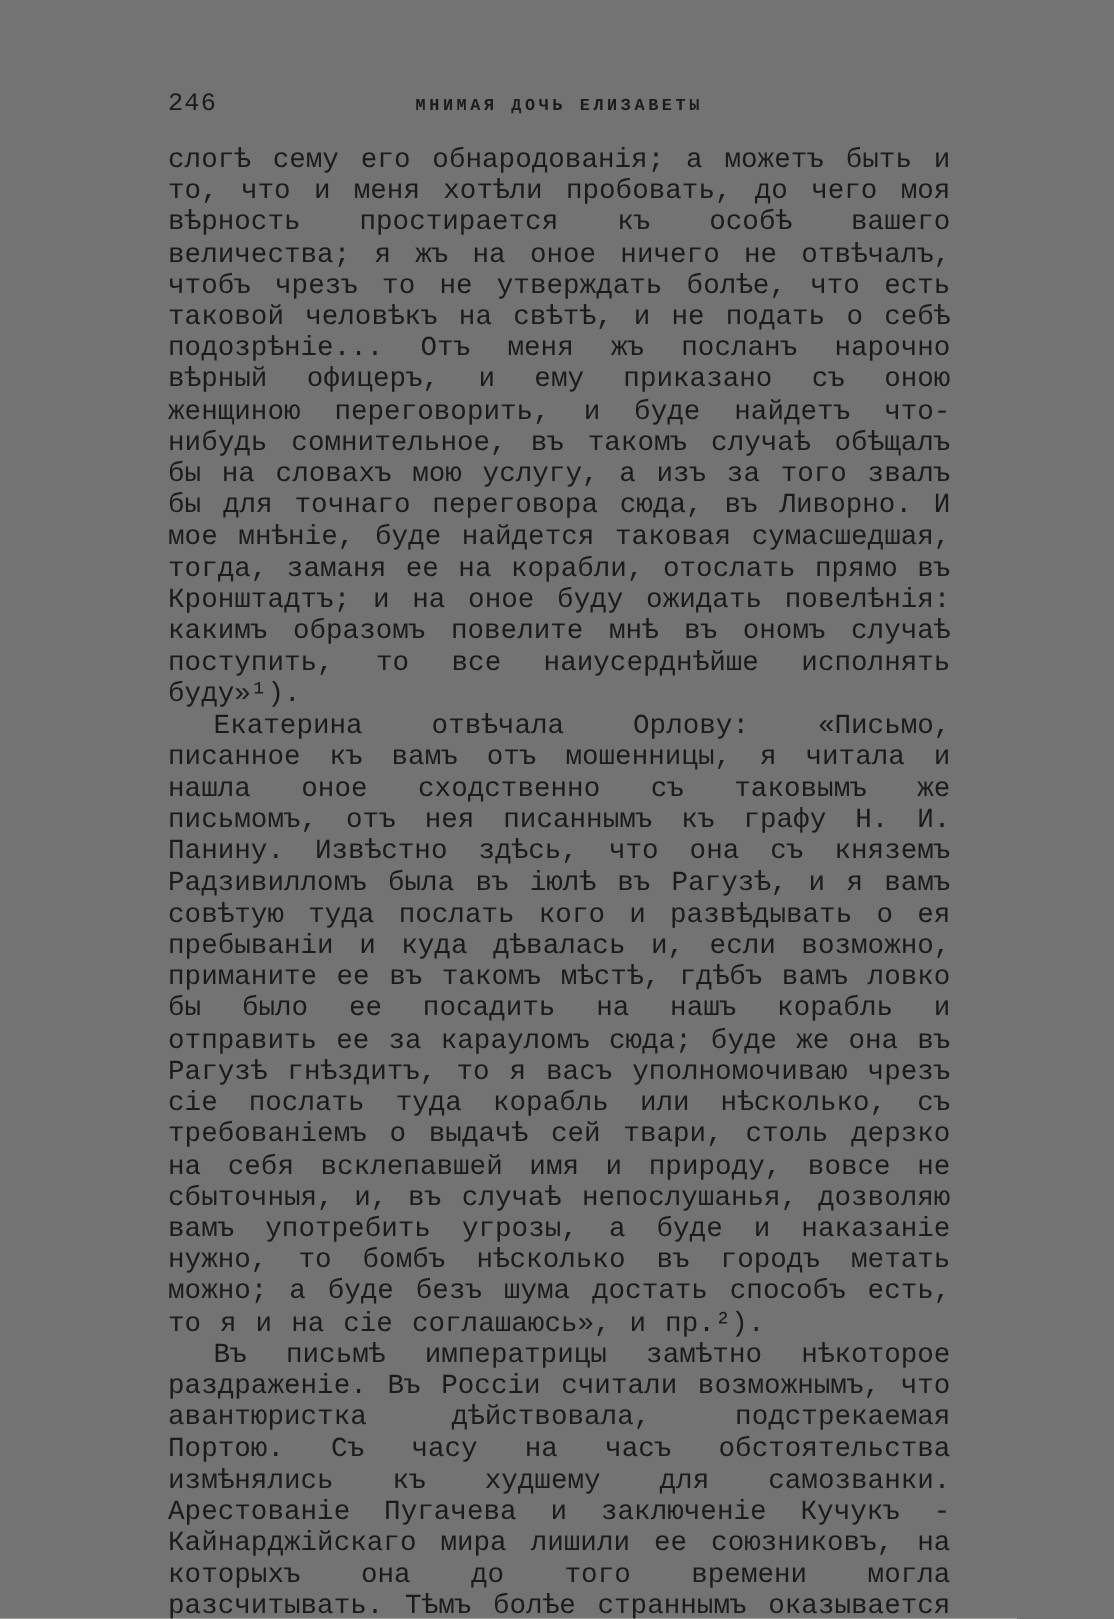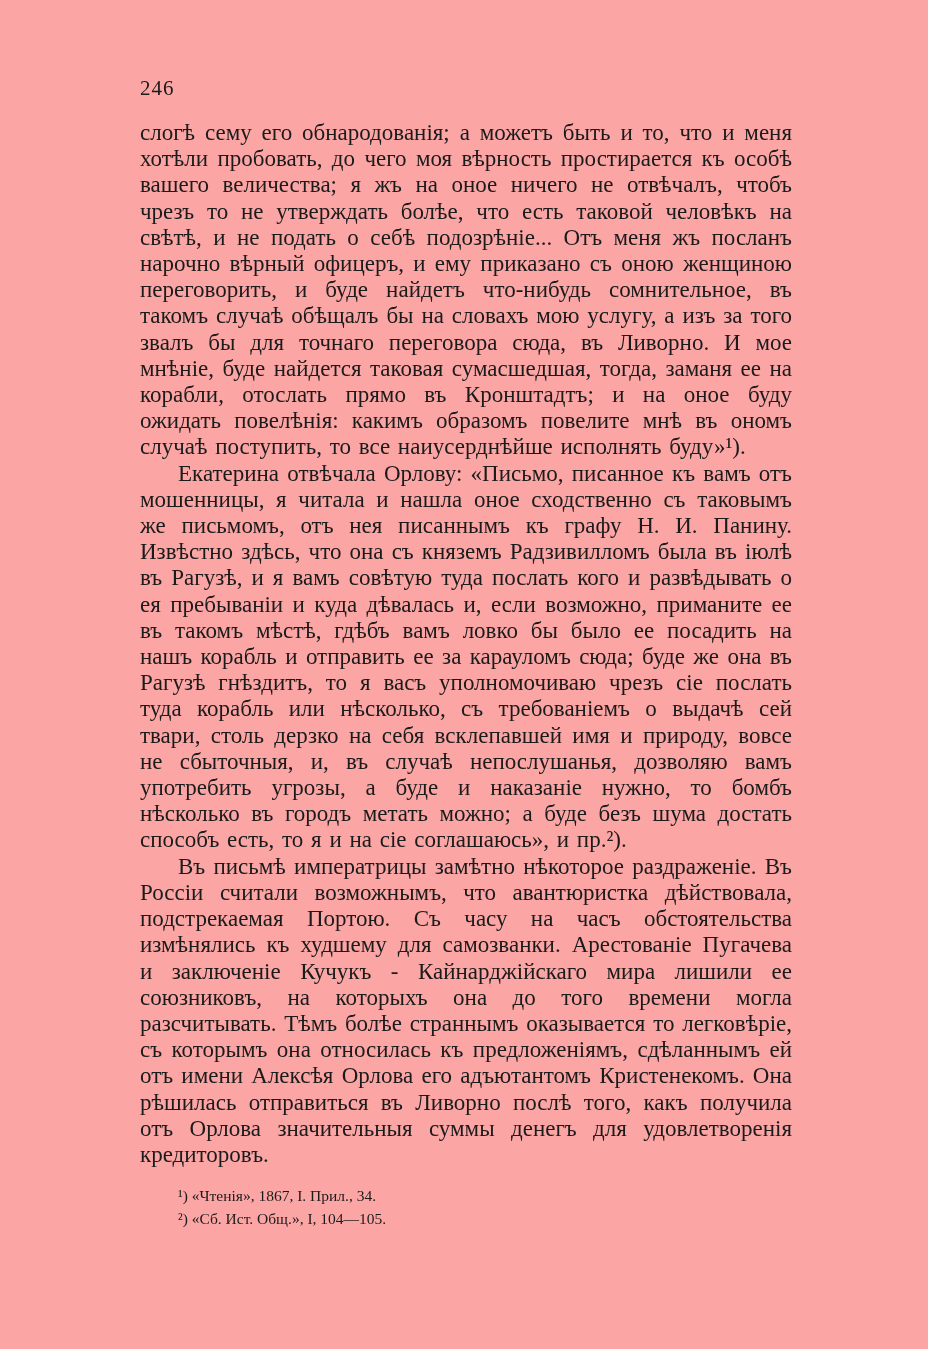--- a/index.html
+++ b/index.html
@@ -5,23 +5,23 @@
   html, body {
     margin: 0;
     padding: 0;
     background: #e9e7e2;
   }
   .page {
     position: relative;
     width: 928px;
     height: 1349px;
     margin: 0 auto;
-    background: #fca5a5;
+    background: #737373;
     color: #1b1b1b;
-    font-family: Liberation Serif, serif;
+    font-family: Liberation Mono, monospace;
     overflow: hidden;
     box-sizing: border-box;
   }
   .content {
     position: absolute;
     left: 140px;
     top: 76px;
     width: 652px;
   }
   .page-header {
@@ -68,20 +68,21 @@
   }
 </style>
 </head>
 <body>
 
 <div class="page">
   <div class="content">
 
     <header class="page-header">
       <span class="page-number">246</span>
+      <span class="running-title">МНИМАЯ ДОЧЬ ЕЛИЗАВЕТЫ</span>
     </header>
 
     <main class="page-body">
       <p class="para no-indent">слогѣ сему его обнародованія; а можетъ быть и то, что и меня хотѣли пробовать, до чего моя вѣрность простирается къ особѣ вашего величества; я жъ на оное ничего не отвѣчалъ, чтобъ чрезъ то не утверждать болѣе, что есть таковой человѣкъ на свѣтѣ, и не подать о себѣ подозрѣніе... Отъ меня жъ посланъ нарочно вѣрный офицеръ, и ему приказано съ оною женщиною переговорить, и буде найдетъ что-нибудь сомнительное, въ такомъ случаѣ обѣщалъ бы на словахъ мою услугу, а изъ за того звалъ бы для точнаго переговора сюда, въ Ливорно. И мое мнѣніе, буде найдется таковая сумасшедшая, тогда, заманя ее на корабли, отослать прямо въ Кронштадтъ; и на оное буду ожидать повелѣнія: какимъ образомъ повелите мнѣ въ ономъ случаѣ поступить, то все наиусерднѣйше исполнять буду»¹).</p>
       <p class="para">Екатерина отвѣчала Орлову: «Письмо, писанное къ вамъ отъ мошенницы, я читала и нашла оное сходственно съ таковымъ же письмомъ, отъ нея писаннымъ къ графу Н. И. Панину. Извѣстно здѣсь, что она съ княземъ Радзивилломъ была въ іюлѣ въ Рагузѣ, и я вамъ совѣтую туда послать кого и развѣдывать о ея пребываніи и куда дѣвалась и, если возможно, приманите ее въ такомъ мѣстѣ, гдѣбъ вамъ ловко бы было ее посадить на нашъ корабль и отправить ее за карауломъ сюда; буде же она въ Рагузѣ гнѣздитъ, то я васъ уполномочиваю чрезъ сіе послать туда корабль или нѣсколько, съ требованіемъ о выдачѣ сей твари, столь дерзко на себя всклепавшей имя и природу, вовсе не сбыточныя, и, въ случаѣ непослушанья, дозволяю вамъ употребить угрозы, а буде и наказаніе нужно, то бомбъ нѣсколько въ городъ метать можно; а буде безъ шума достать способъ есть, то я и на сіе соглашаюсь», и пр.²).</p>
       <p class="para">Въ письмѣ императрицы замѣтно нѣкоторое раздраженіе. Въ Россіи считали возможнымъ, что авантюристка дѣйствовала, подстрекаемая Портою. Съ часу на часъ обстоятельства измѣнялись къ худшему для самозванки. Арестованіе Пугачева и заключеніе Кучукъ - Кайнарджійскаго мира лишили ее союзниковъ, на которыхъ она до того времени могла разсчитывать. Тѣмъ болѣе страннымъ оказывается то легковѣріе, съ которымъ она относилась къ предложеніямъ, сдѣланнымъ ей отъ имени Алексѣя Орлова его адъютантомъ Кристенекомъ. Она рѣшилась отправиться въ Ливорно послѣ того, какъ получила отъ Орлова значительныя суммы денегъ для удовлетворенія кредиторовъ.</p>
     </main>
 
     <footer class="footnotes">
       <p class="footnote">¹) «Чтенія», 1867, I. Прил., 34.</p>

